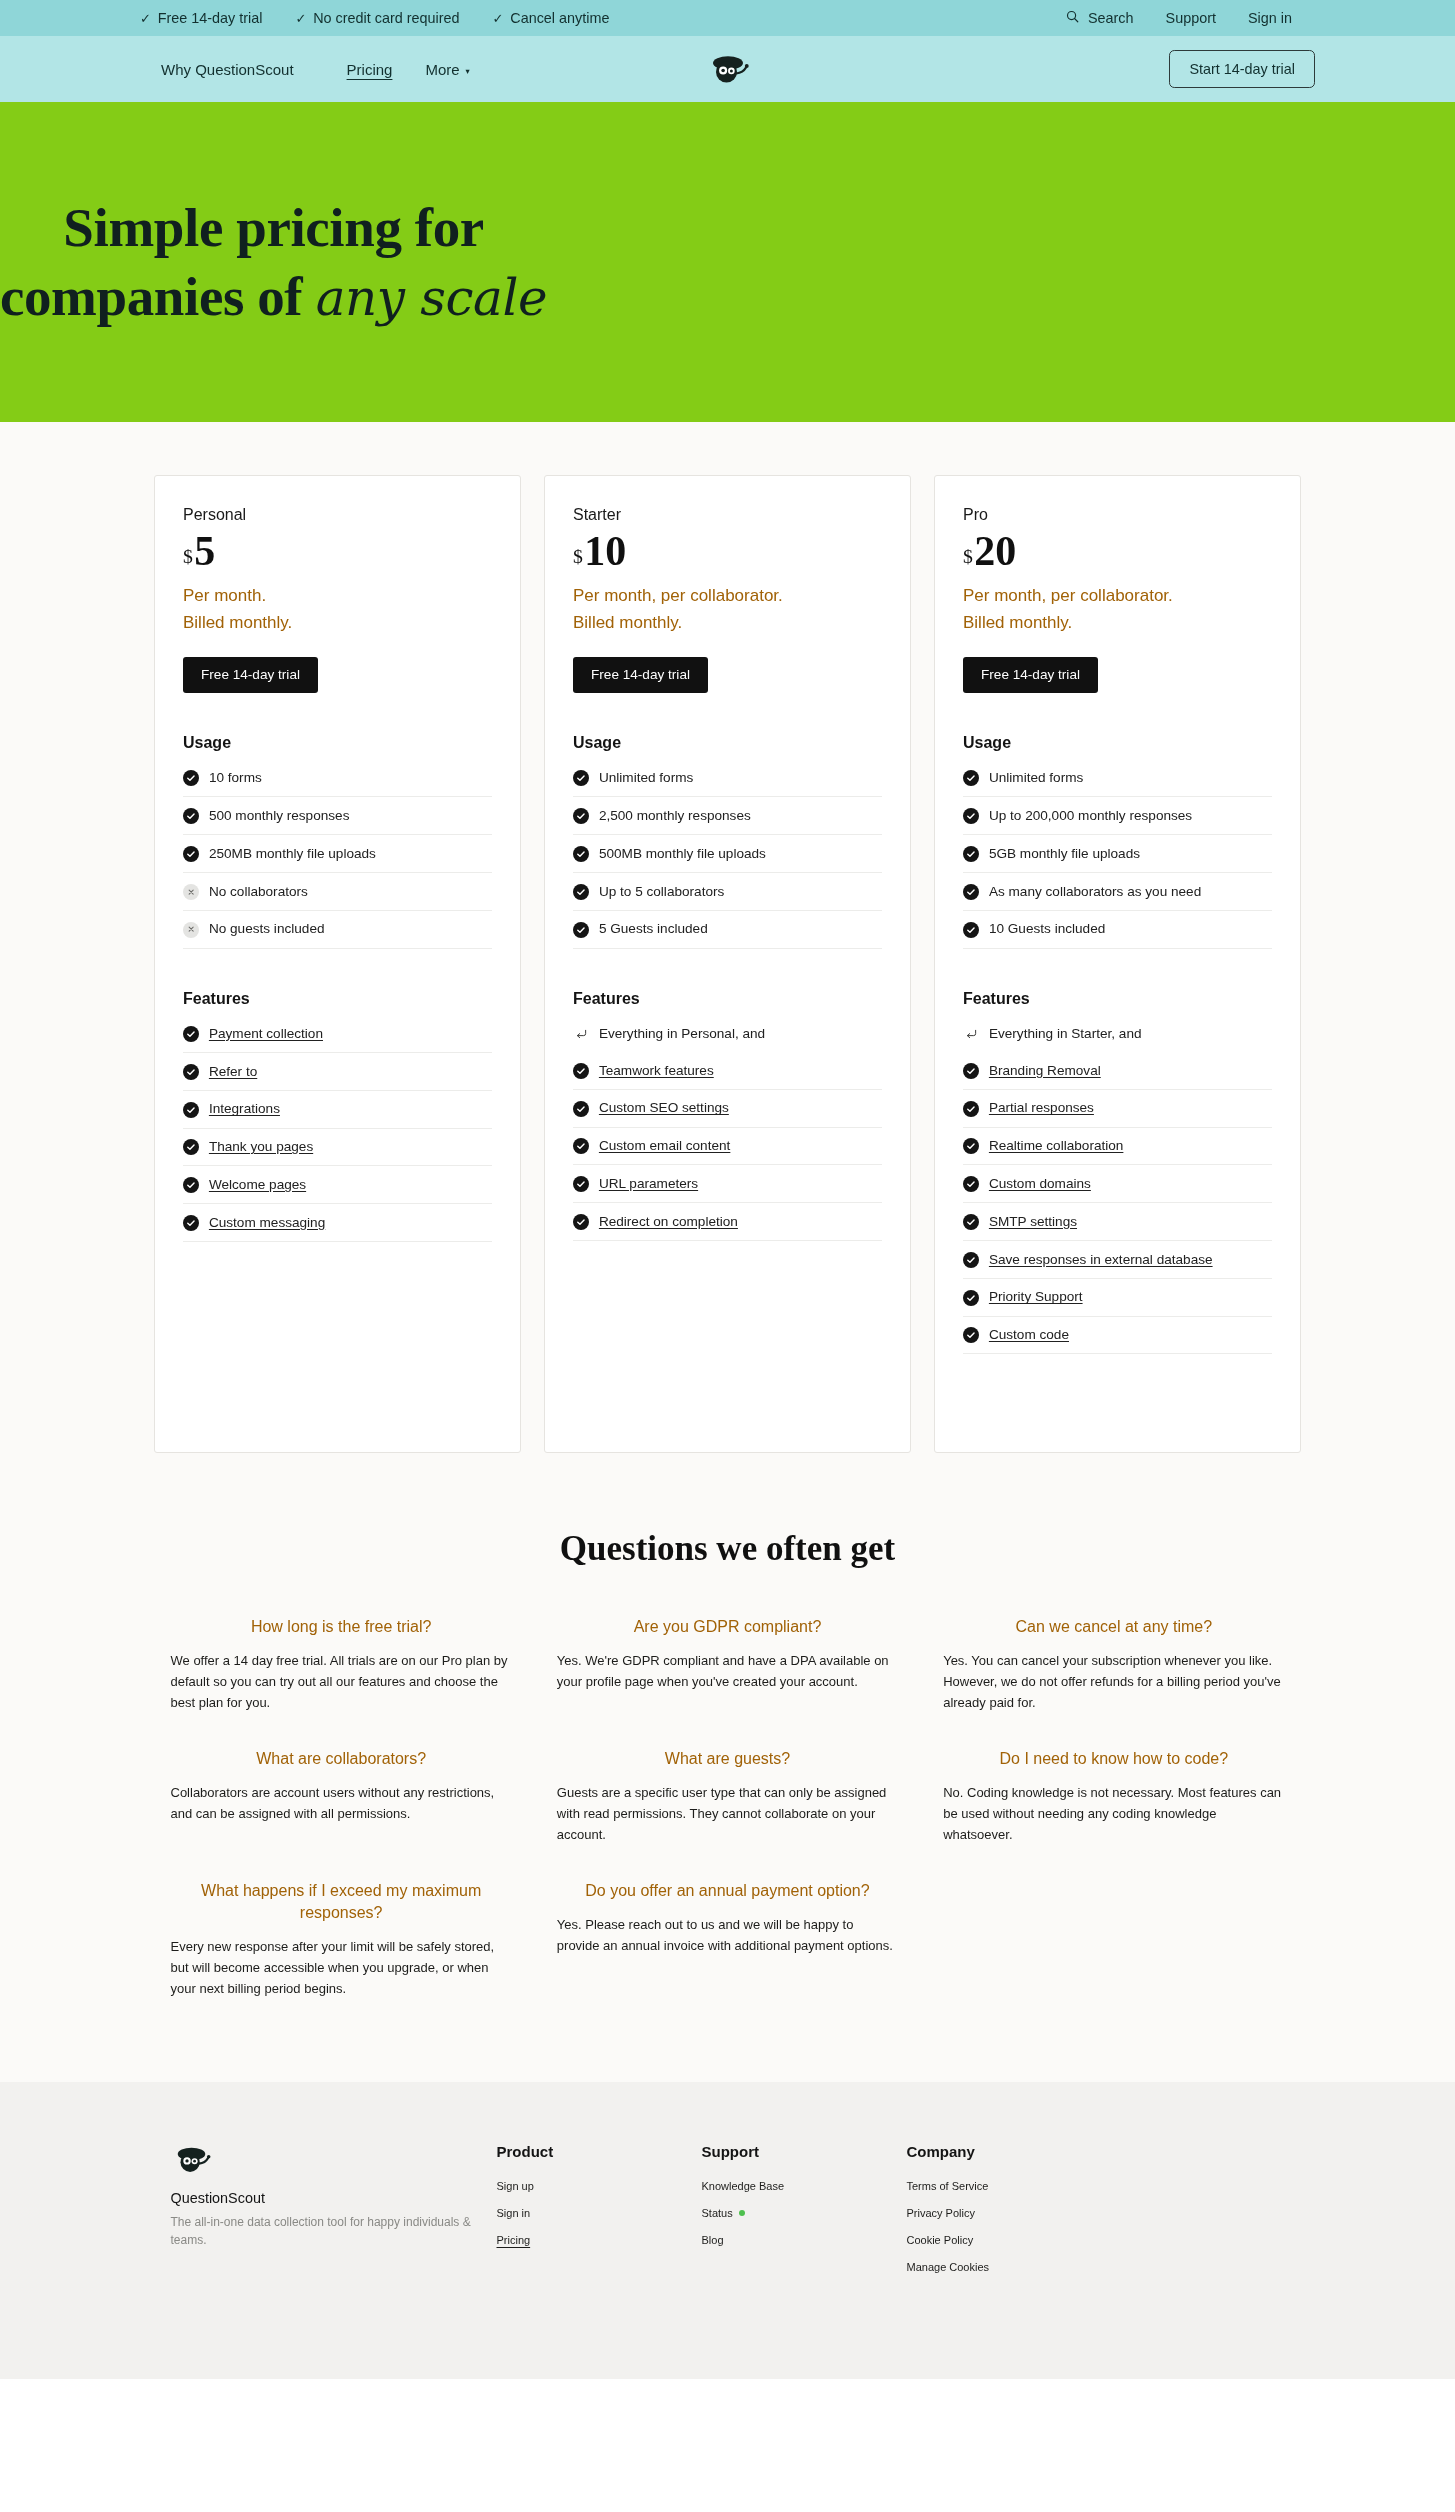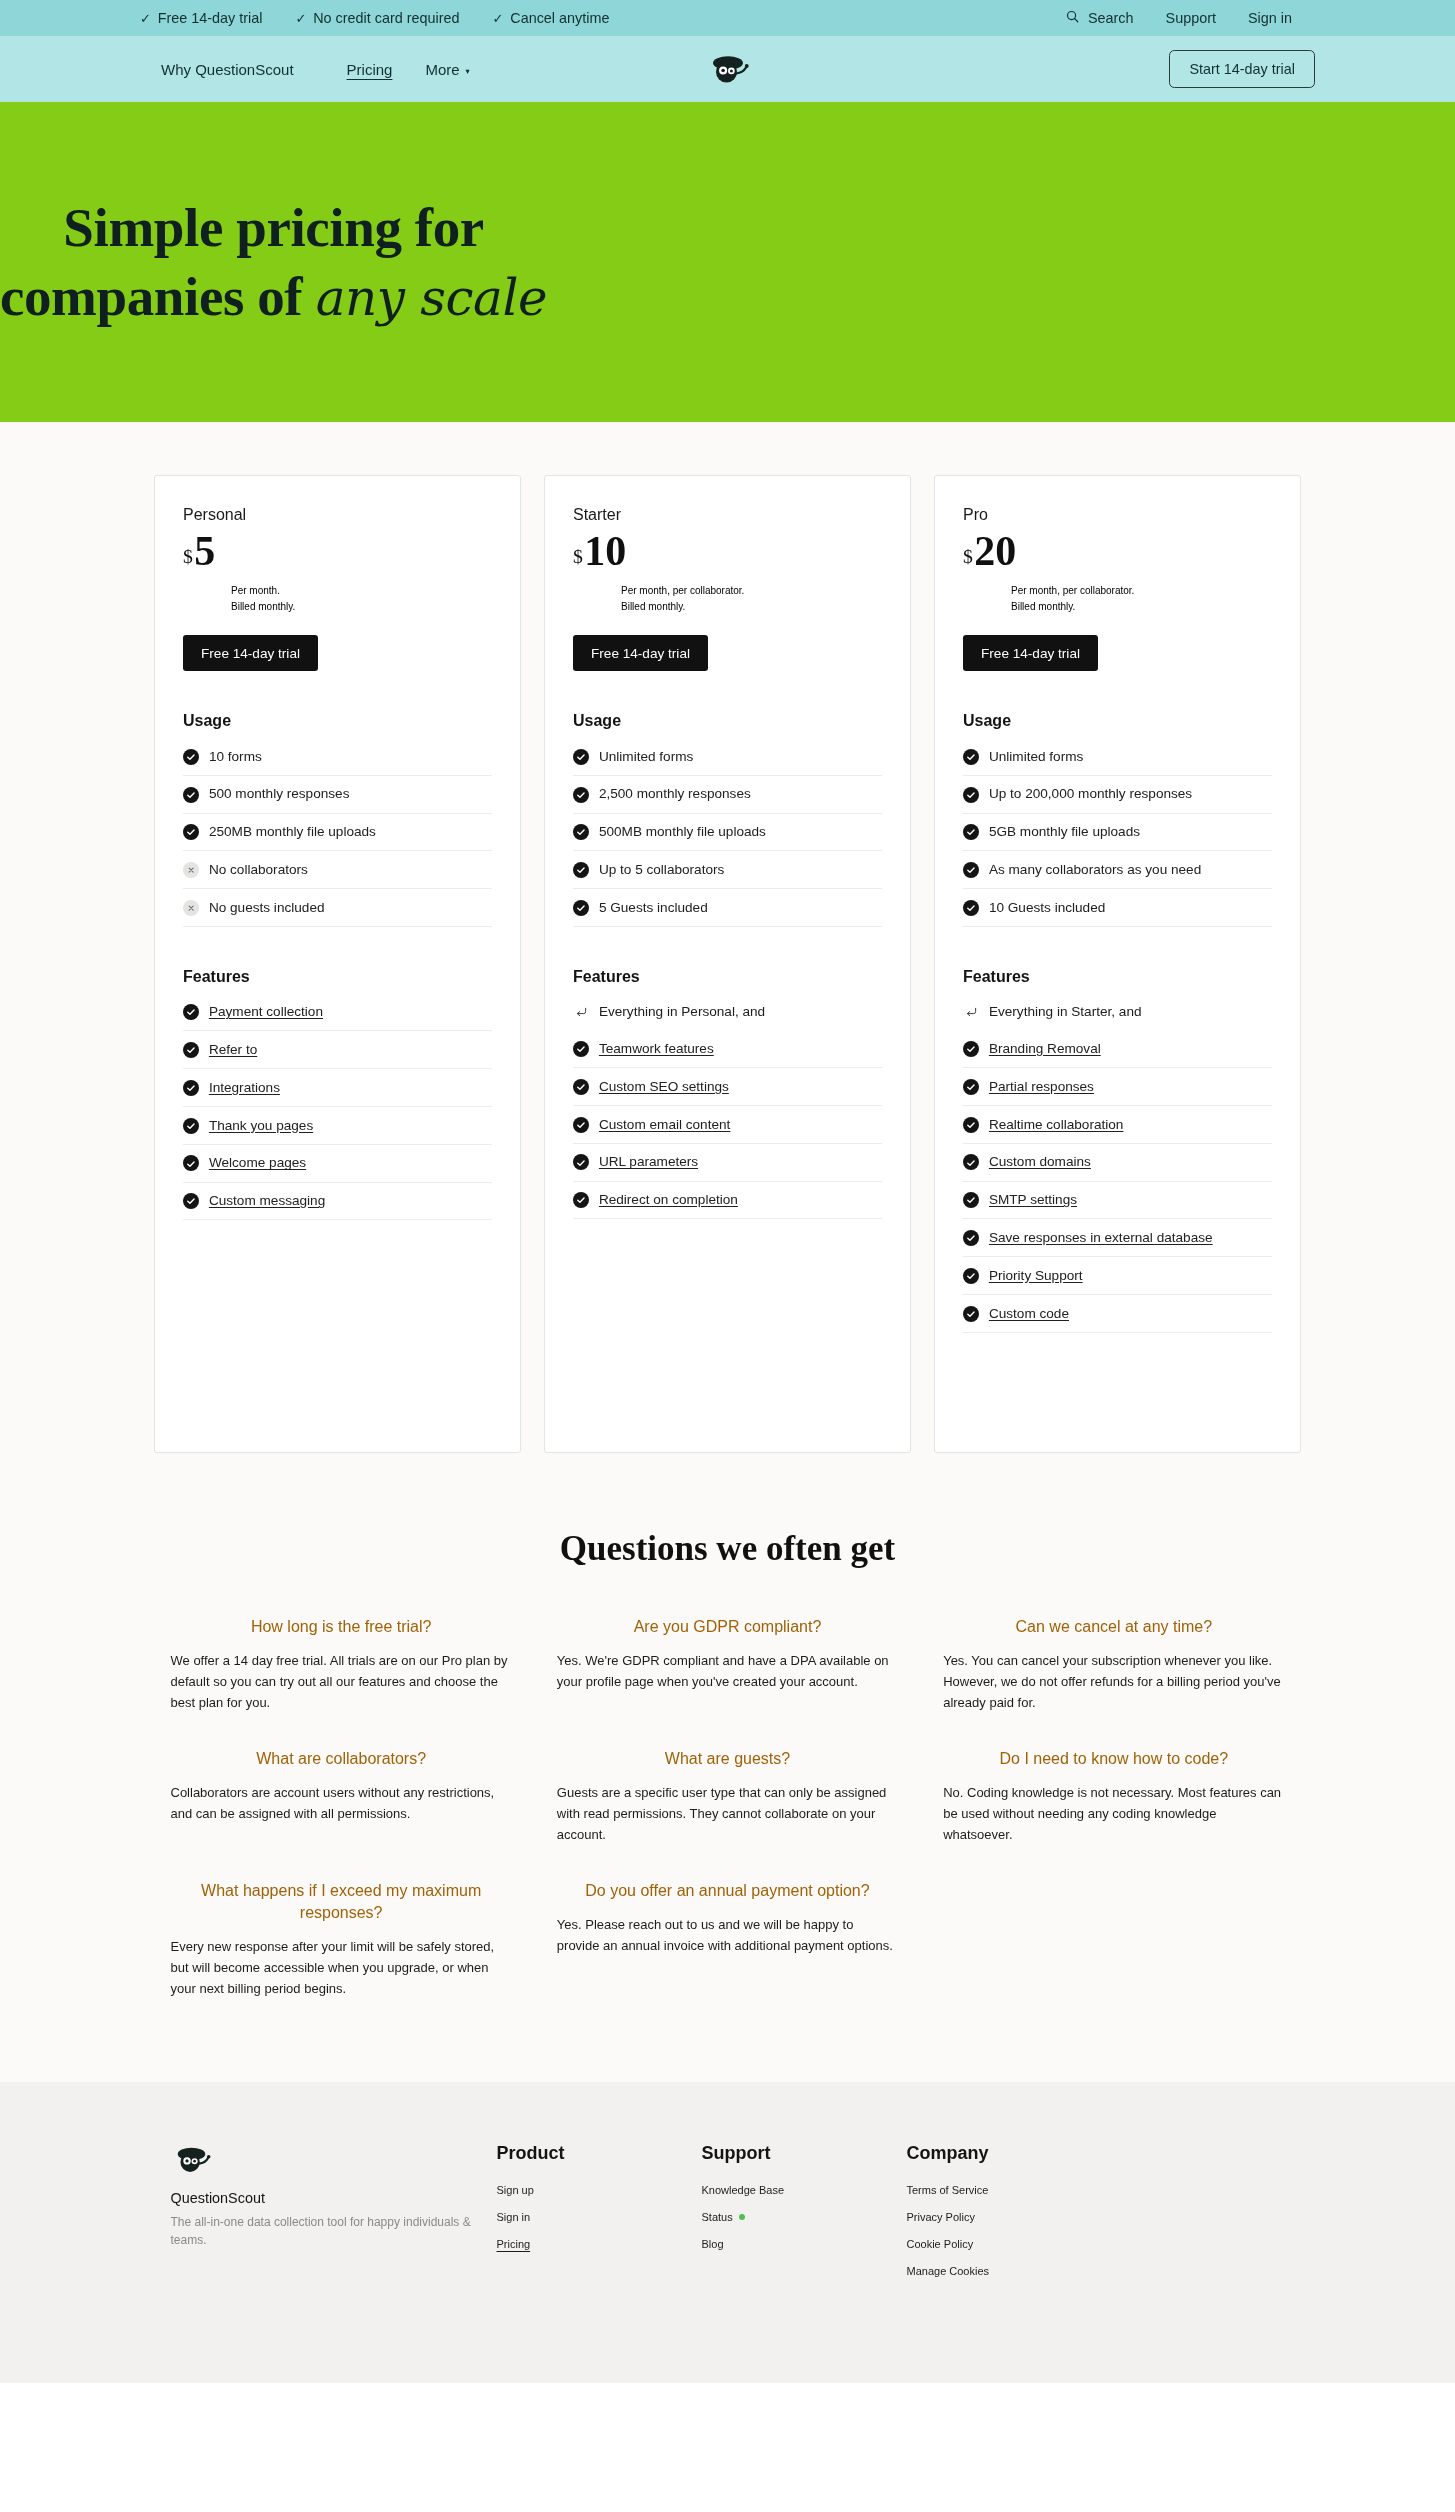--- a/index.html
+++ b/index.html
@@ -123,21 +123,21 @@
     font-family: "Liberation Serif", serif;
     font-weight: 700;
     font-size: 42px;
     line-height: 1.05;
     color: #101010;
     display: flex;
     align-items: baseline;
     margin-bottom: 10.6px;
   }
   .price .cur { font-size: 19.7px; font-weight: 400; margin-right: 1.5px; position: relative; top: -1.5px; }
-  .price-sub { font-size: 10px; color: #000000; line-height: 1.55; margin-left: 48px; }
+  .price-sub { font-size: 17px; color: #a16207; line-height: 1.55; }
   .trial-btn {
     display: inline-block;
     margin-top: 21px;
     background: #111111;
     color: #ffffff;
     font-size: 13.6px;
     padding: 10.6px 18px;
     border: none;
     border-radius: 3px;
     cursor: pointer;
@@ -217,21 +217,21 @@
   .footer-inner {
     width: 1114px;
     margin: 0 auto;
     display: flex;
   }
   .foot-brand { width: 326px; }
   .foot-logo { margin-bottom: 13.6px; }
   .foot-name { font-size: 14.4px; color: #141414; margin-bottom: 7.6px; }
   .foot-tag { font-size: 12px; color: #8a8a86; line-height: 1.5; }
   .foot-col { width: 205px; }
-  .foot-head { font-size: 18px; font-weight: 700; color: #141414; margin-bottom: 19.7px; }
+  .foot-head { font-size: 15px; font-weight: 700; color: #141414; margin-bottom: 19.7px; }
   .foot-link {
     font-size: 11px;
     color: #1d1d1b;
     margin-bottom: 15px;
     display: flex;
     align-items: center;
     gap: 6.8px;
     cursor: pointer;
   }
   .foot-link.active { text-decoration: underline; text-underline-offset: 3px; }

